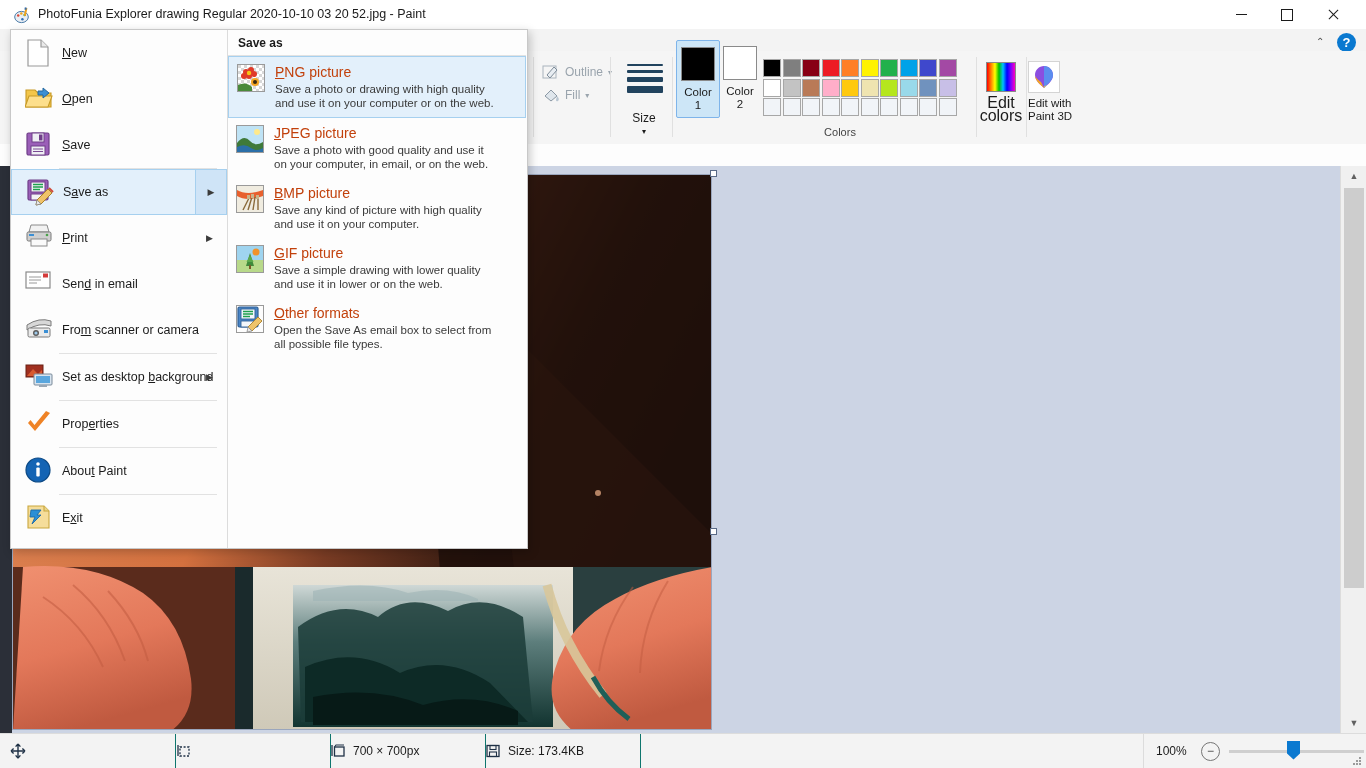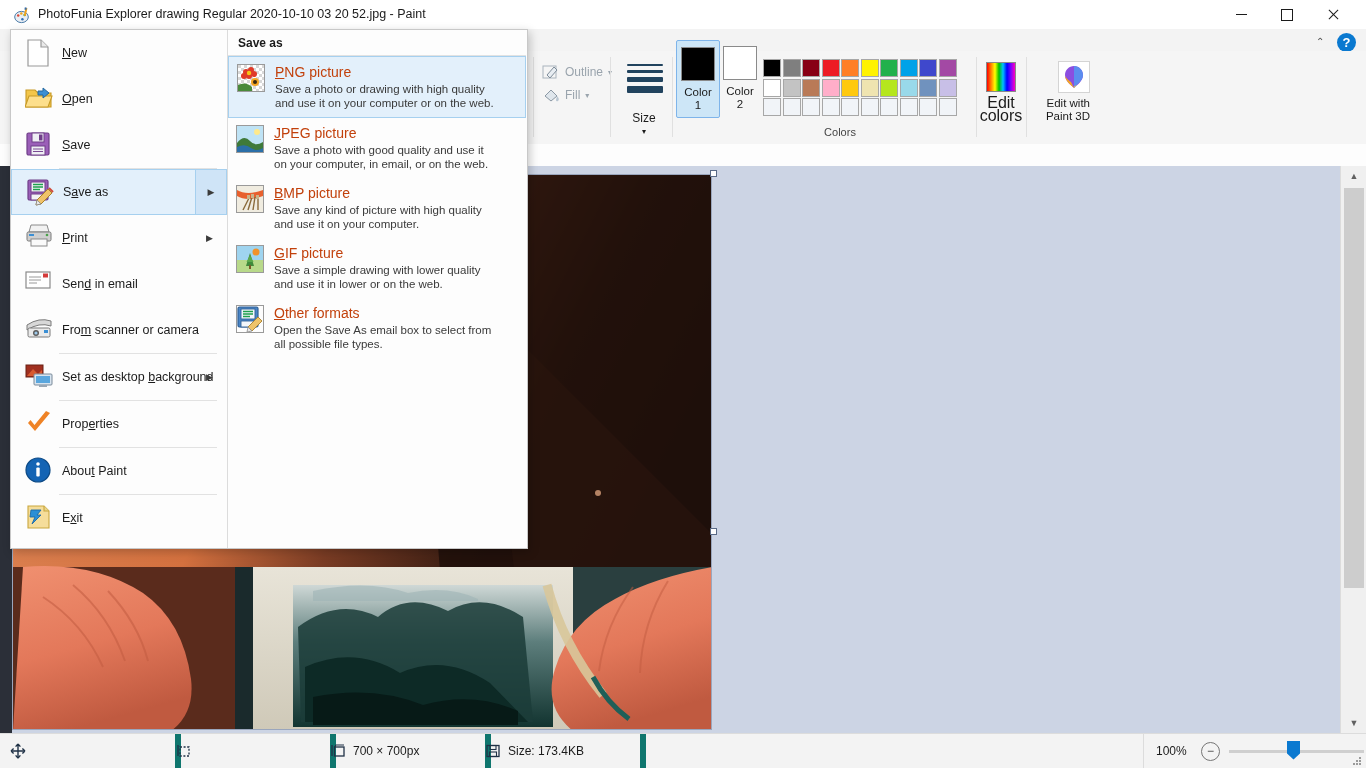--- a/index.html
+++ b/index.html
@@ -60,41 +60,41 @@
   
   .palette{position:absolute;left:763px;top:59px;}
   .prow{display:flex;}
   .pcell{width:18px;height:18px;border:1px solid #a7a7a7;margin:0 1.5px 1.5px 0;box-sizing:border-box;}
 
   
   .editcolors{position:absolute;left:982px;top:58px;width:38px;height:78px;display:flex;flex-direction:column;align-items:center;}
   .ec-sw{width:28px;height:28px;border:1px solid #8a8a8a;margin-top:4px;
     background:linear-gradient(90deg,#ff0000,#ff8000,#ffff00,#00c000,#00c0ff,#0000ff,#8000ff,#ff00c0);}
   .ec-lbl{font-size:16px;line-height:13px;text-align:center;margin-top:4px;color:#1b1b1b;}
-  .paint3d{position:absolute;left:1028px;top:58px;width:62px;height:78px;display:flex;flex-direction:column;align-items:flex-end;}
+  .paint3d{position:absolute;left:1028px;top:58px;width:62px;height:78px;display:flex;flex-direction:column;align-items:flex-start;}
   .p3-box{width:30px;height:30px;border:1px solid #d4d4d4;background:#fff;margin-top:3px;display:flex;align-items:center;justify-content:center;}
   .p3-lbl{font-size:11.5px;line-height:13px;text-align:center;margin-top:4px;color:#1b1b1b;}
 
   
   .canvas-area{position:absolute;left:0;top:166px;width:1340px;height:567px;background:#ccd4e4;overflow:hidden;}
   .canvas-img{position:absolute;left:12px;top:8px;width:700px;height:556px;
     border:1px solid #9aa6bd;box-sizing:border-box;overflow:hidden;background:#b5603f;}
   .handle{position:absolute;width:5px;height:5px;background:#fff;border:1px solid #5a6a86;}
   .h-right{left:710px;top:362px;}
   .h-tr{left:710px;top:4px;}
 
   
   .vscroll{position:absolute;left:1340px;top:166px;width:26px;height:567px;background:#f0f0f0;border-left:1px solid #dcdcdc;}
   .sb-arrow{position:absolute;left:0;width:26px;height:20px;display:flex;align-items:center;justify-content:center;font-size:9px;color:#606060;}
   .sb-up{top:0;} .sb-down{bottom:0;}
   .sb-thumb{position:absolute;left:3px;top:22px;width:20px;height:400px;background:#cdcdcd;}
 
   
   .statusbar{position:absolute;left:0;top:733px;width:1366px;height:35px;background:#f3f3f3;border-top:1px solid #dcdcdc;}
-  .st-seg{position:absolute;top:0;height:34px;display:flex;align-items:center;border-right:6px solid #0f766e;padding-left:10px;}
+  .st-seg{position:absolute;top:0;height:34px;display:flex;align-items:center;border-right:1px solid #0f766e;padding-left:10px;}
   .st-ico{width:16px;height:16px;margin-right:7px;}
   .st-txt{font-size:12px;color:#1b1b1b;white-space:nowrap;}
   .zoom-wrap{position:absolute;left:1143px;top:0;height:34px;display:flex;align-items:center;border-left:1px solid #dcdcdc;padding-left:12px;}
   .zoom-pct{font-size:12px;color:#1b1b1b;width:36px;}
   .zcirc{width:17px;height:17px;border-radius:50%;border:1px solid #757575;display:flex;align-items:center;justify-content:center;
     font-size:12px;color:#4a4a4a;margin:0 9px;}
   .ztrack{position:relative;width:135px;height:3px;background:#cfcfcf;}
   .zthumb{position:absolute;left:58px;top:-9px;width:13px;height:19px;background:#0a79d0;
     clip-path:polygon(0 0,100% 0,100% 68%,50% 100%,0 68%);}
   .grip{position:absolute;right:4px;bottom:3px;width:11px;height:11px;}

